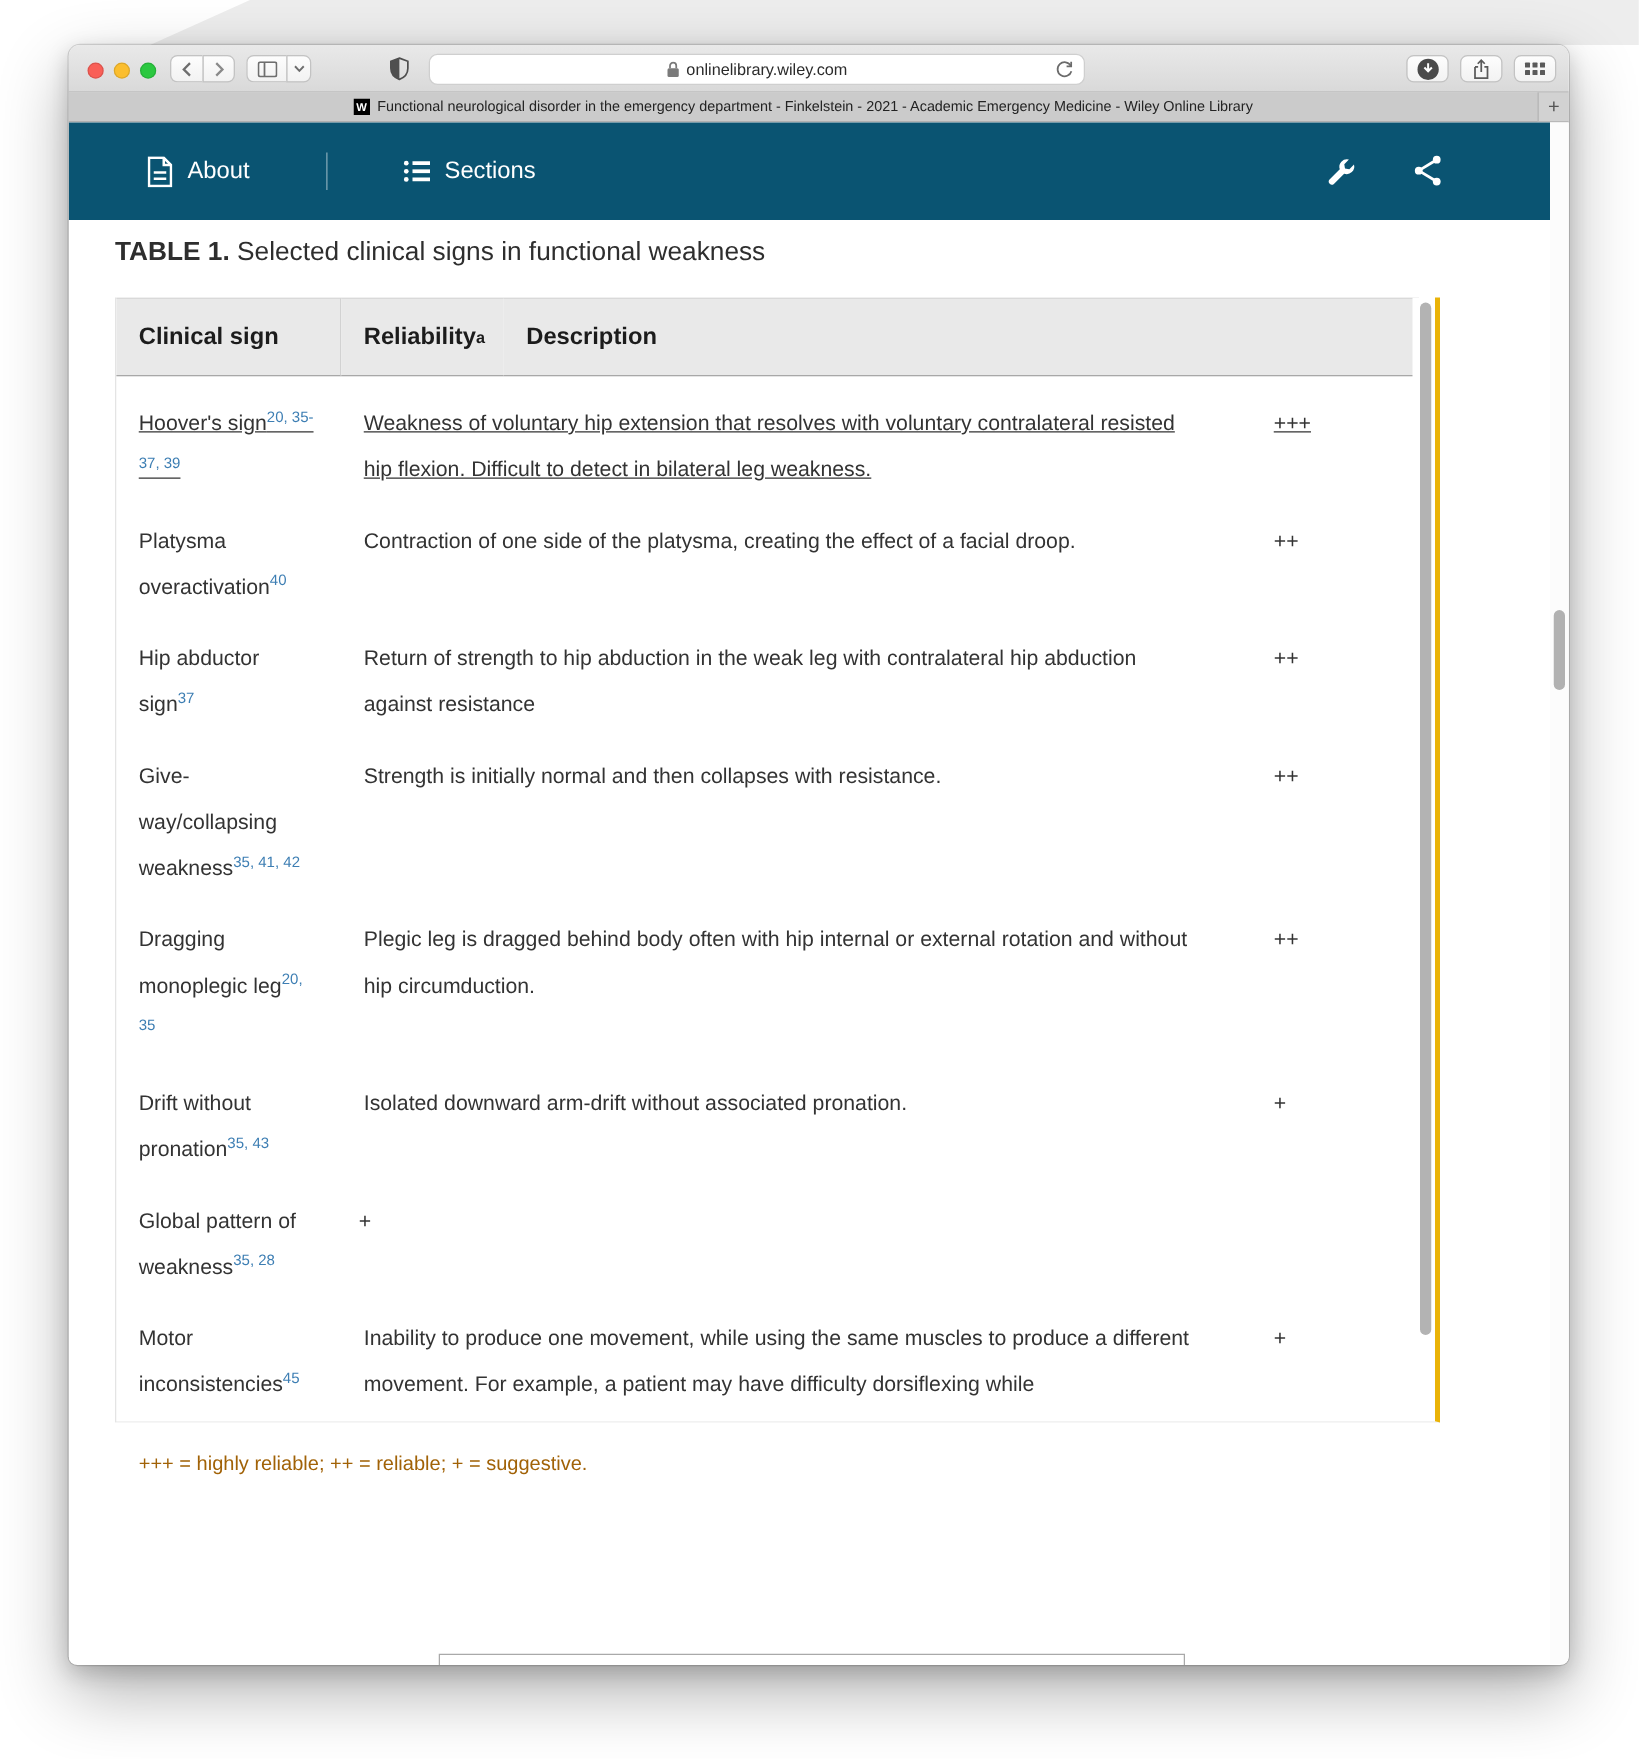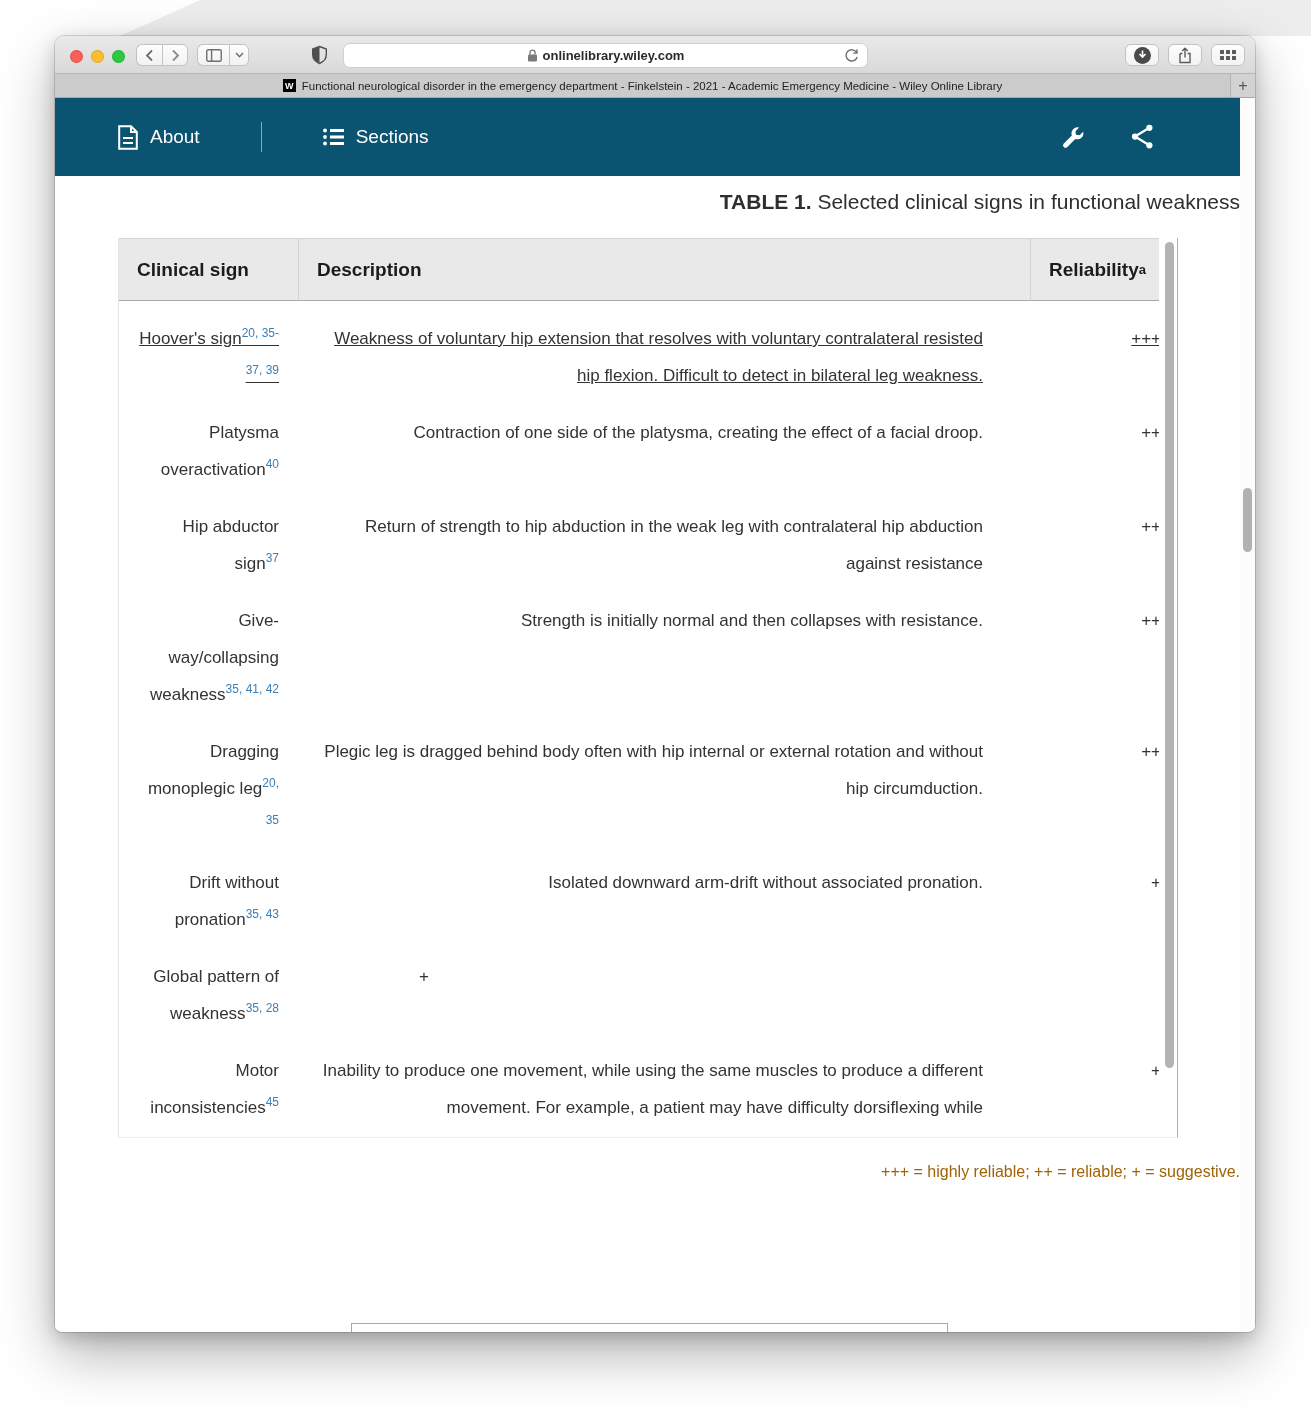--- a/index.html
+++ b/index.html
@@ -27,21 +27,21 @@
   .navgroup .btn { width:26px; height:22px; border-radius:0; border-right-width:0; }
   .navgroup .btn:first-child { border-radius:6px 0 0 6px; }
   .navgroup .btn:last-child  { border-radius:0 6px 6px 0; border-right-width:1px; }
   .sidegroup { position:absolute; left:142px; top:8px; display:flex; }
   .sidegroup .seg1 { width:32px; height:22px; border-radius:6px 0 0 6px; border-right-width:0; }
   .sidegroup .seg2 { width:20px; height:22px; border-radius:0 6px 6px 0; }
   .shieldbtn { position:absolute; left:252px; top:8px; width:24px; height:22px;
                background:none; border:none; display:flex; align-items:center; justify-content:center; }
   .addr { position:absolute; left:288px; top:7px; width:525px; height:25px; background:#fff;
           border:1px solid #cfcfcf; border-radius:7px; display:flex; align-items:center;
-          justify-content:center; font-size:13px; color:#2b2b2b;font-weight:bold; }
+          justify-content:center; font-size:13px; color:#2b2b2b; }
   .addr .lockwrap { margin-right:5px; display:flex; }
   .addr .reload { position:absolute; right:8px; top:4px; }
   .rightbtns { position:absolute; right:10px; top:8px; display:flex; gap:9px; }
   .rightbtns .btn { width:34px; height:22px; }
   .dlcircle { width:17px; height:17px; border-radius:50%; background:#4a4a4a;
               display:flex; align-items:center; justify-content:center; }
   .gridicon { display:grid; grid-template-columns:repeat(3,4px); grid-template-rows:repeat(2,4px); gap:2px; }
   .gridicon i { background:#5a5a5a; border-radius:0.5px; }
 
   
@@ -61,26 +61,26 @@
                 background:#b1b1b1; border-radius:5px; }
 
   
   .site-header { height:78px; background:var(--accent,#0a5472); display:flex; align-items:center;
                  color:#fff; padding-left:63px;gap:42px; }
   .hbtn { display:flex; align-items:center; gap:12px; font-size:19px; cursor:pointer; }
   .hdivider { width:1px; height:30px; background:rgba(255,255,255,.5); margin:0 19px; }
   .hright { margin-left:auto; display:flex; gap:44px; padding-right:85px; }
 
   
-  .article { padding:14px 0 0 63px; color:#333;text-align:right; }
+  .article { padding:14px 0 0 37px; color:#333; }
   .tbl-title { font-size:21px; color:#2e2e2e; margin-bottom:24px; }
   .tbl-title b { font-weight:700; }
 
   .tbl-wrap { position:relative; width:1060px; height:900px; overflow:hidden;
-              border-left:1px solid #e4e4e4; border-right:1px solid #eab308;
+              border-left:1px solid #e4e4e4; border-right:4px solid #eab308;
               border-bottom:1px solid #eee; }
   .thead { display:flex; height:63px; }
   .th { background:#e9e9e9; border-top:1px solid #d4d4d4; border-bottom:1px solid #a8a8a8;
         border-right:1px solid #d2d2d2; display:flex; align-items:center; padding-left:18px;
         font-size:19px; font-weight:700; color:#1c1c1c; }
   .th.c1 { width:180px; } .th.c2 { width:732px; } .th.c3 { width:130px; border-right:none; }
   .tr { display:flex; }
   .td { padding:10px 0; font-size:17px; line-height:37px; color:#333; }
   .tr:first-child .td { padding-top:19px;text-decoration:underline; }
   .td.c1 { width:180px; padding-left:18px; padding-right:20px; }
@@ -245,25 +245,25 @@
       </div>
 
       <div class="article">
         <div class="tbl-title">
           <b>TABLE 1.</b><span> Selected clinical signs in functional weakness</span>
         </div>
 
         <div class="tbl-wrap">
           <div class="thead">
             <div class="th c1">Clinical sign</div>
-            <div class="th c2">Description</div>
             <div class="th c3">
                 <span>Reliability</span>
                 <sup style="font-size:13px;line-height:0;">a</sup>
               </div>
+            <div class="th c2">Description</div>
           </div>
           <div>
               <div class="tr">
                 <div class="td c1"><span>Hoover's sign</span><sup class="ref">20, 35-37, 39</sup></div>
                 <div class="td c2">Weakness of voluntary hip extension that resolves with voluntary contralateral resisted hip flexion. Difficult to detect in bilateral leg weakness.</div>
                 <div class="td c3">+++</div>
               </div>
               <div class="tr">
                 <div class="td c1"><span>Platysma overactivation</span><sup class="ref">40</sup></div>
                 <div class="td c2">Contraction of one side of the platysma, creating the effect of a facial droop.</div>

